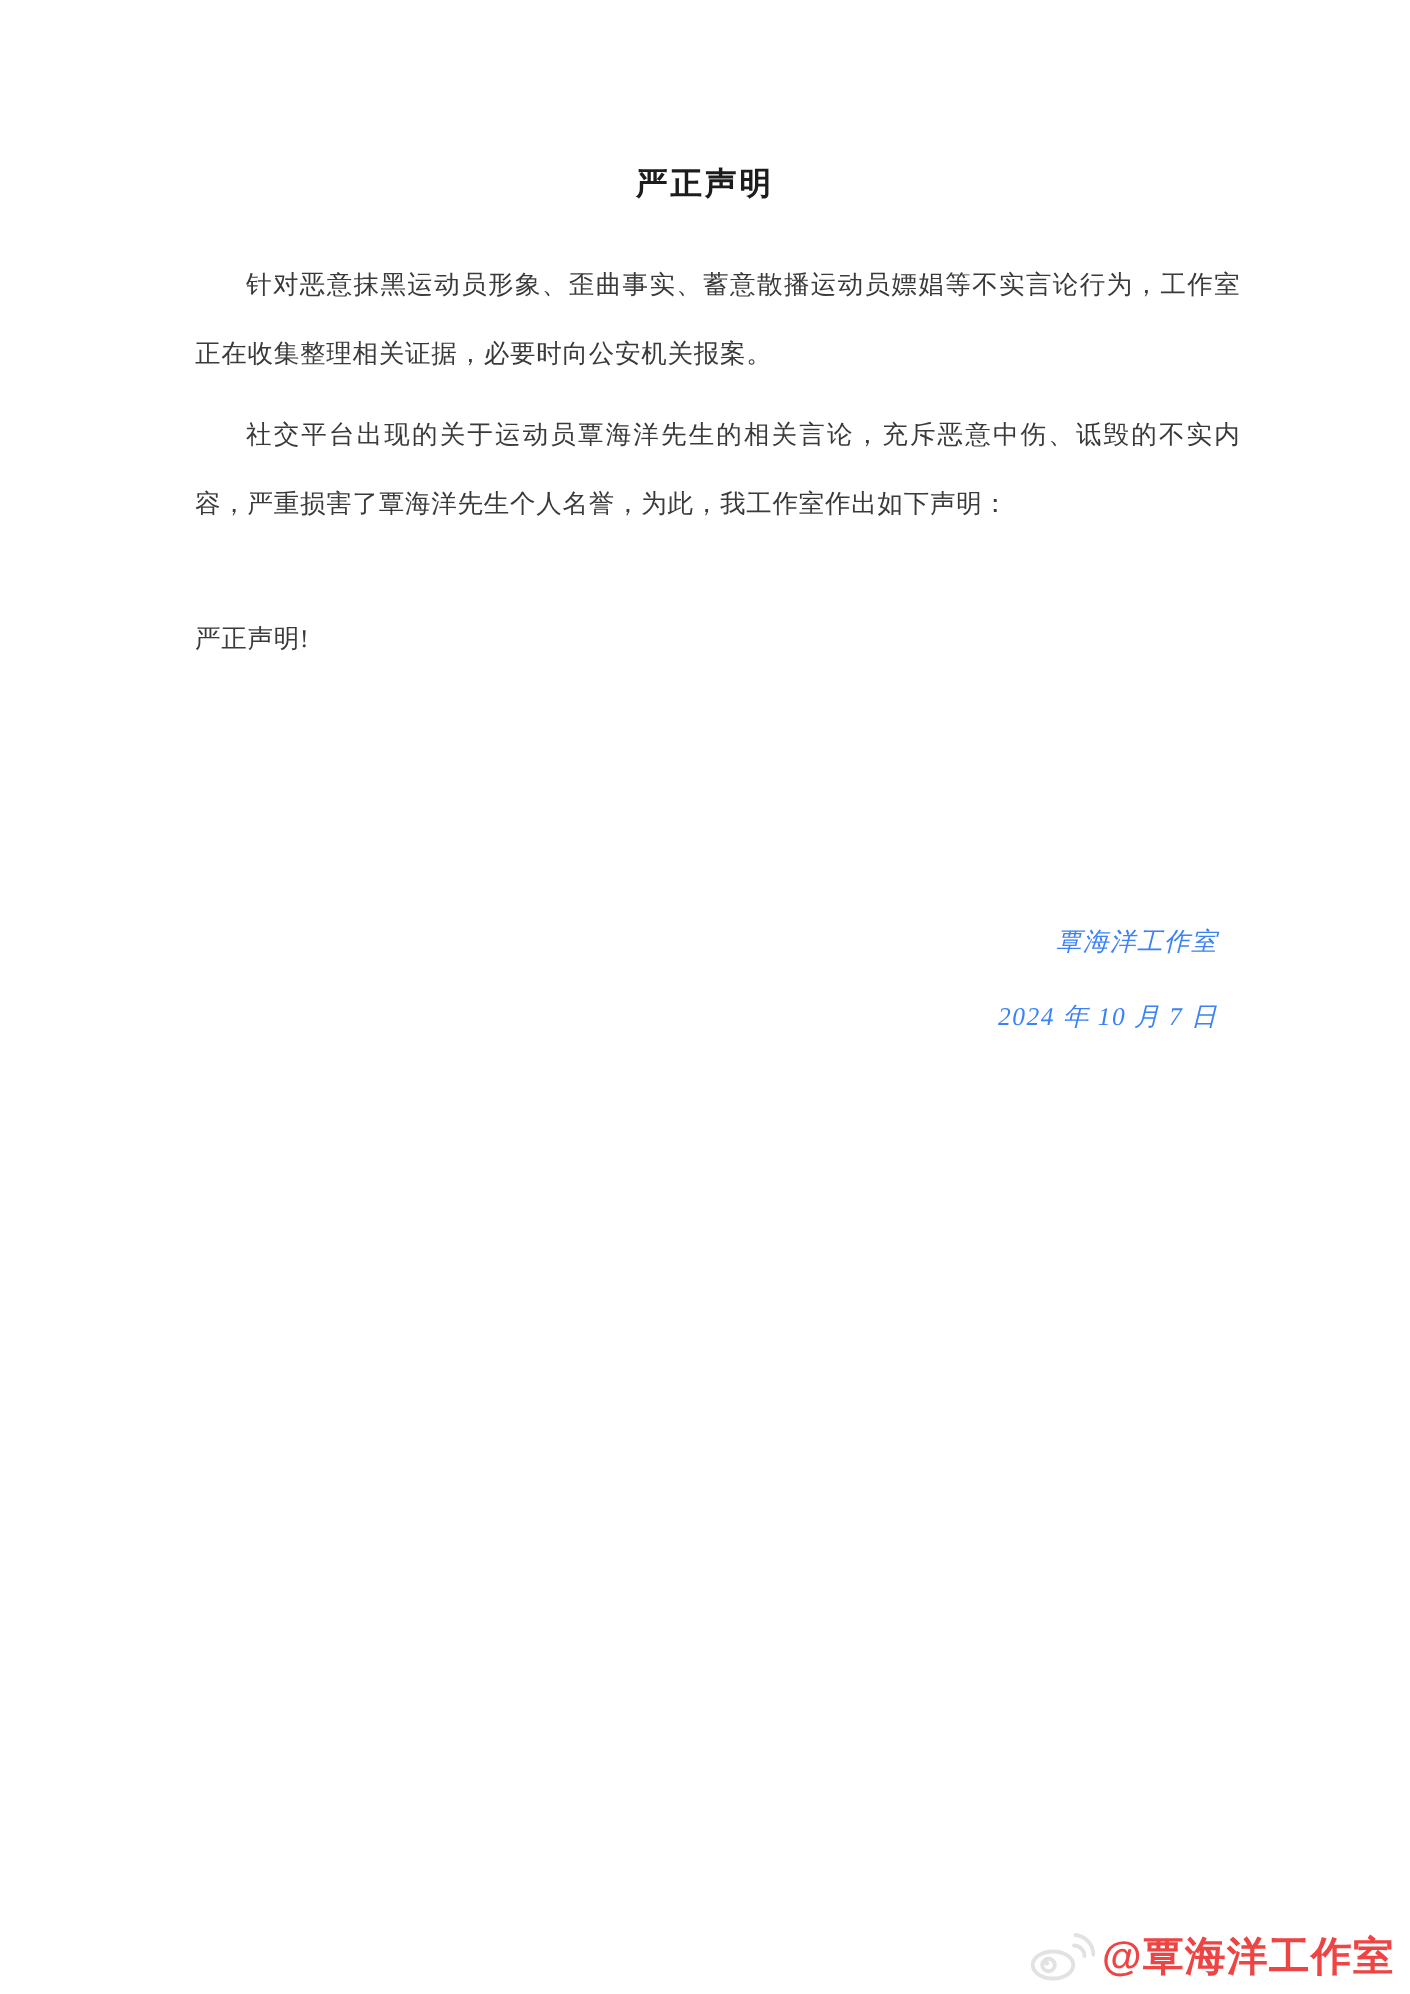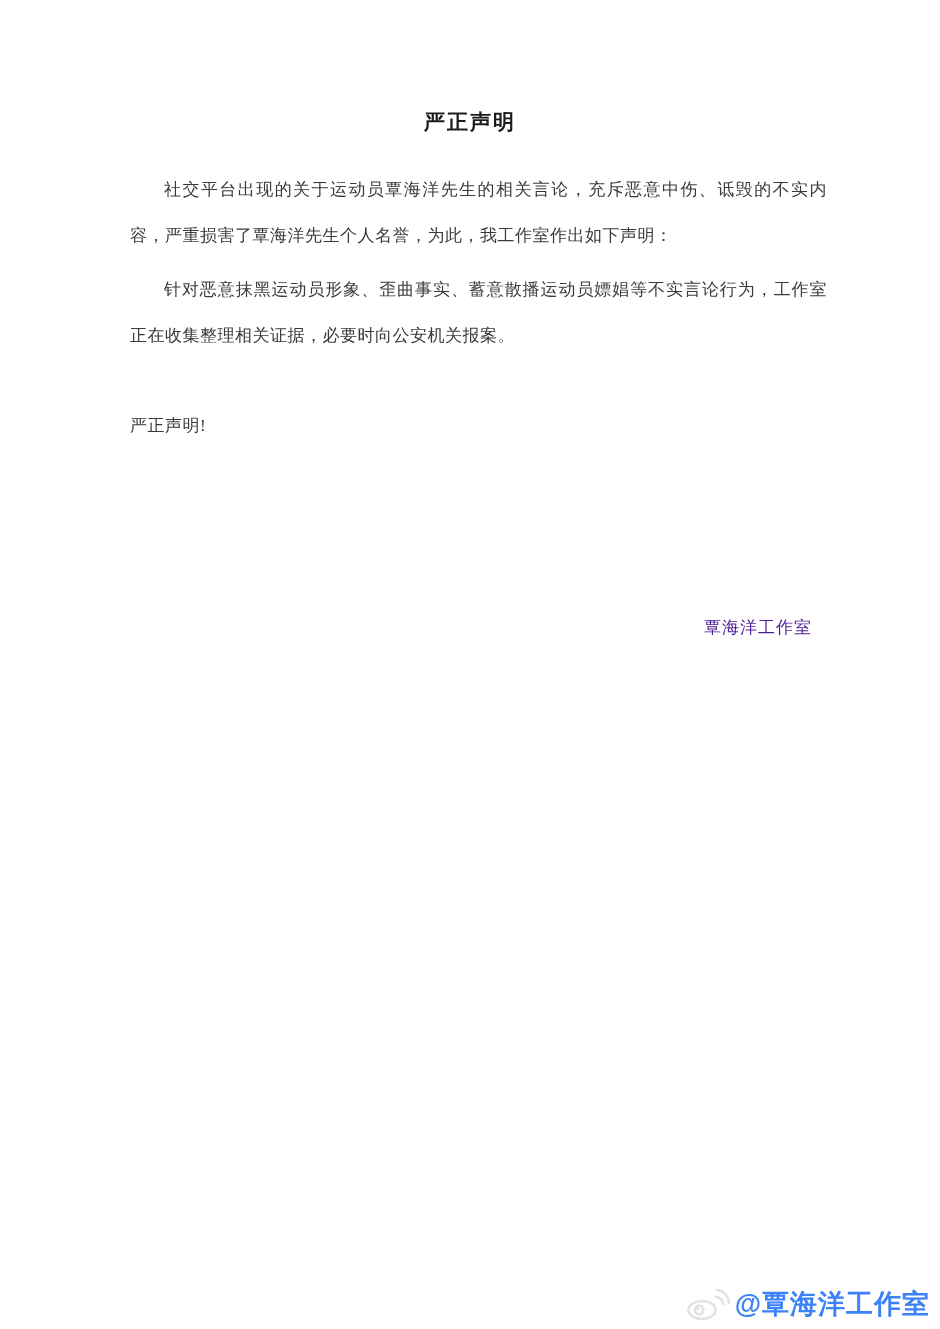--- a/index.html
+++ b/index.html
@@ -51,65 +51,67 @@
     margin-top: 44px;
     text-align: left;
   }
   .sig {
     position: absolute;
     top: 605px;
     left: 130px;
     width: 682px;
     text-align: right;
     font-size: 17px;
-    color: #4c1d95;
+    color: #3b82f6;
+    font-style: italic;
   }
   .sig .sig-name {
     line-height: 46px;
     letter-spacing: 1px;
   }
   .sig .sig-date {
     margin-top: 4px;
     line-height: 46px;
     letter-spacing: 1px;
   }
   .watermark {
     position: absolute;
     right: 10px;
     bottom: 7px;
     display: flex;
     align-items: center;
     gap: 5px;
-    color: #3b82f6;
+    color: #ef4444;
     font-family: "Liberation Sans", "DejaVu Sans", sans-serif;
     font-weight: bold;
     font-size: 27px;
     letter-spacing: 1px;
     user-select: none;
   }
   .watermark .wm-icon {
     display: inline-flex;
     align-items: center;
   }
 </style>
 </head>
 <body>
 
 <div class="page">
 
   <h1 class="title">严正声明</h1>
 
   <div class="content">
+    <p>针对恶意抹黑运动员形象、歪曲事实、蓄意散播运动员嫖娼等不实言论行为，工作室正在收集整理相关证据，必要时向公安机关报案。</p>
     <p>社交平台出现的关于运动员覃海洋先生的相关言论，充斥恶意中伤、诋毁的不实内容，严重损害了覃海洋先生个人名誉，为此，我工作室作出如下声明：</p>
-    <p>针对恶意抹黑运动员形象、歪曲事实、蓄意散播运动员嫖娼等不实言论行为，工作室正在收集整理相关证据，必要时向公安机关报案。</p>
     <p class="closing">严正声明!</p>
   </div>
 
   <div class="sig">
     <div class="sig-name">覃海洋工作室</div>
+    <div class="sig-date">2024 年 10 月 7 日</div>
   </div>
 
   <div class="watermark">
     <span class="wm-icon">
       <svg width="44" height="34" viewBox="0 0 44 34" aria-hidden="true">
         <g fill="none" stroke="#e2e2e2" stroke-width="2.6" stroke-linecap="round">
           <path d="M30 10 a7 7 0 0 1 7 7"></path>
           <path d="M31 3 a13.5 13.5 0 0 1 12 13"></path>
           <ellipse cx="16" cy="23" rx="13.5" ry="9"></ellipse>
           <circle cx="13" cy="23" r="4.2"></circle>

